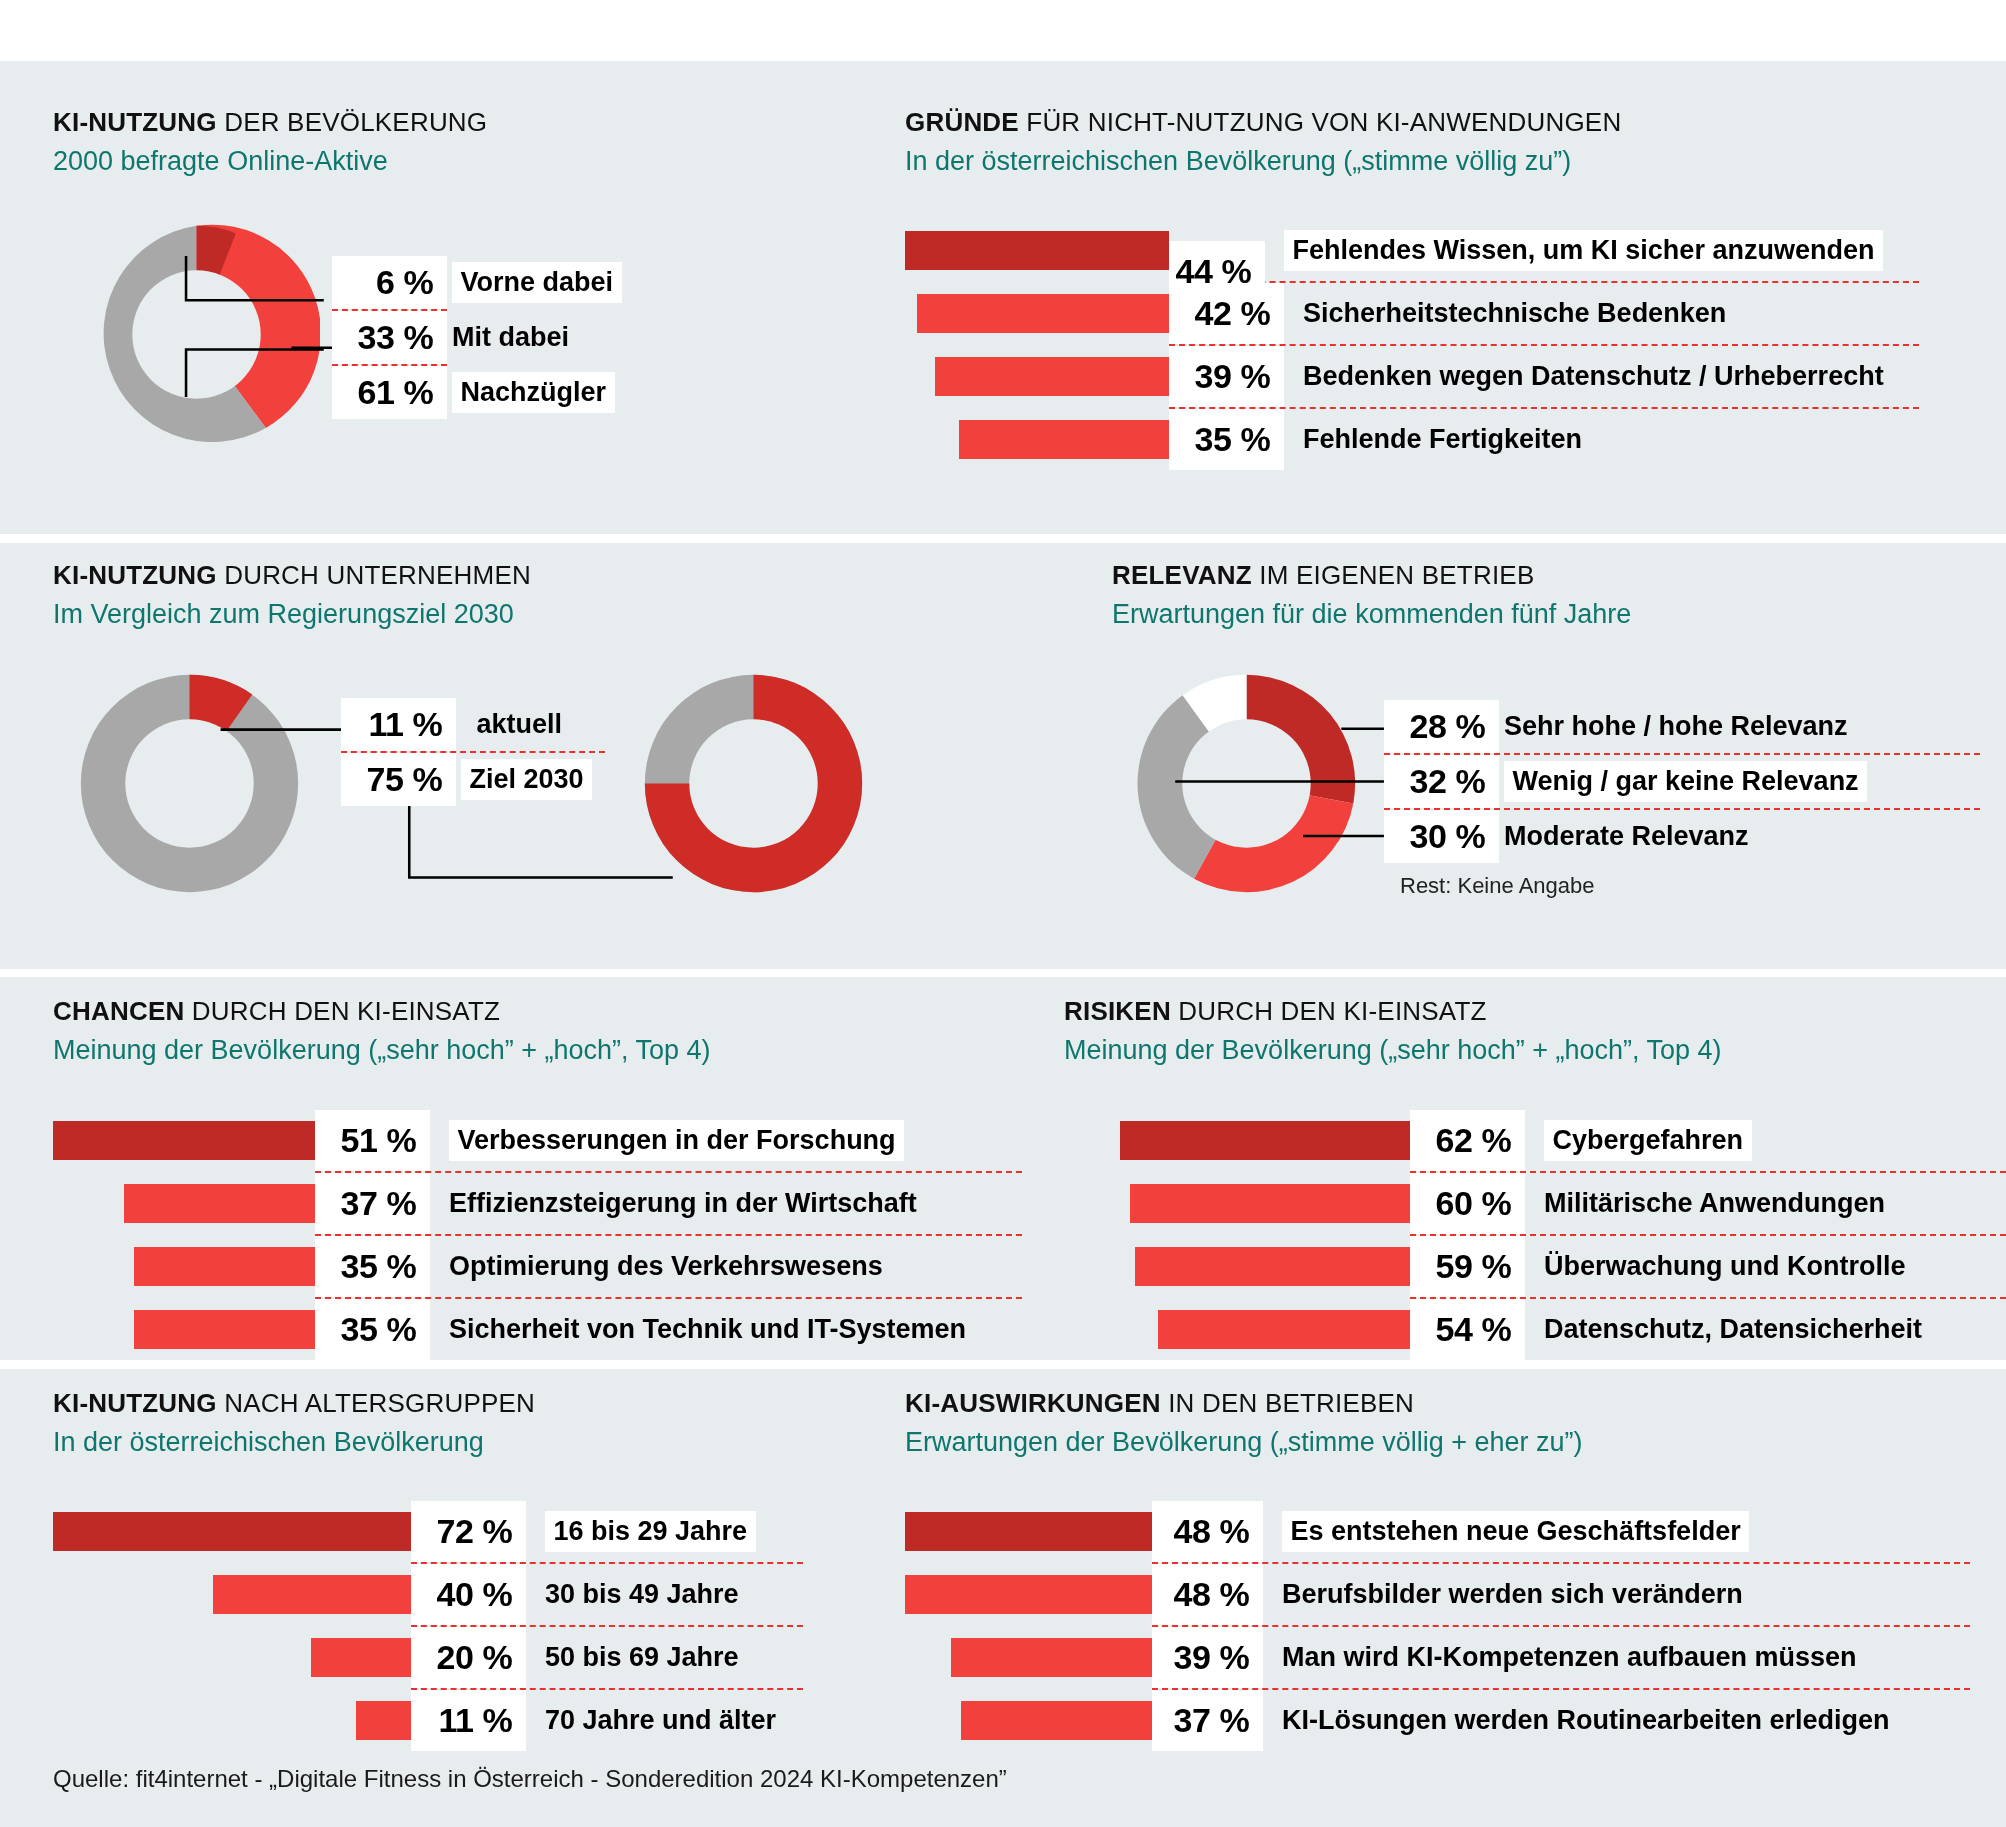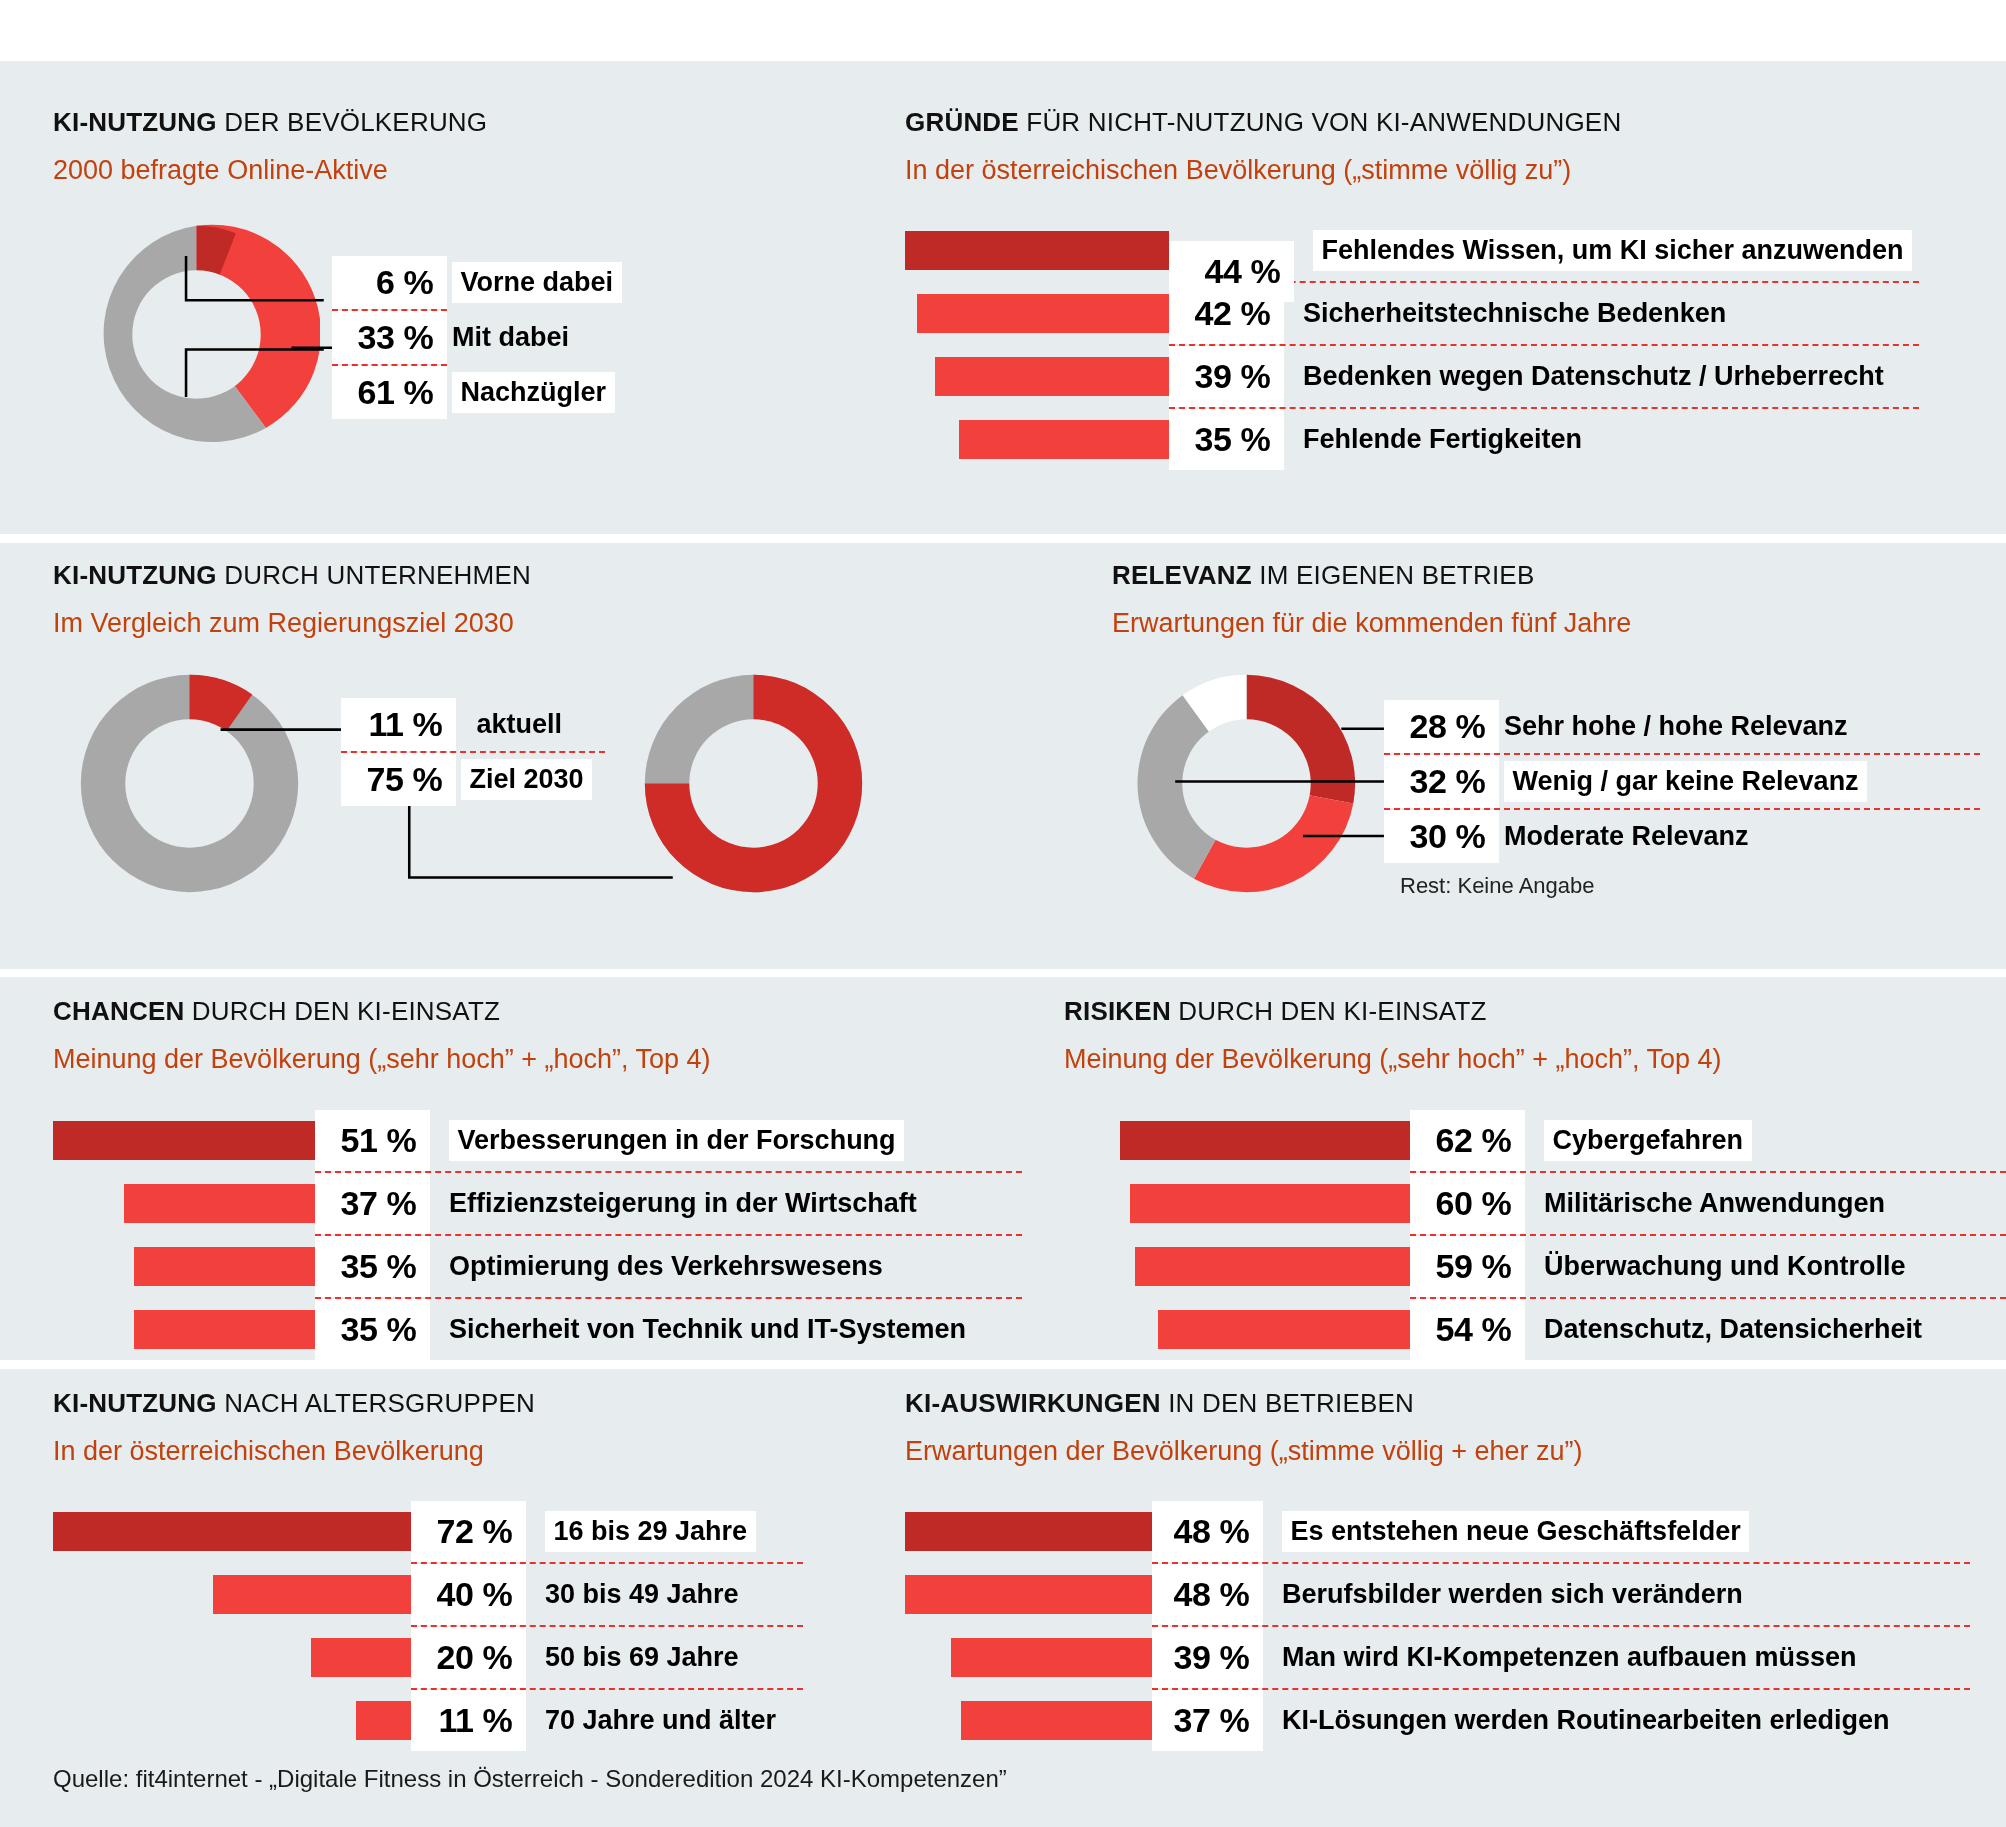--- a/index.html
+++ b/index.html
@@ -54,24 +54,24 @@
     font-size: 26px;
     color: #111111;
     letter-spacing: 0.2px;
     font-weight: 400;
     font-stretch: condensed;
     line-height: 1.0;
   }
   .sec-head .h1 b { font-weight: 700; }
   .sec-head .h2 {
     font-size: 27px;
-    color: #c2410c;
+    color: #0f766e;
     font-weight: 300;
     font-stretch: condensed;
-    margin-top: 22px;
+    margin-top: 13px;
     line-height: 1.0;
   }
 
   
   .barblock { position: absolute; }
   .barrow {
     position: relative;
     display: flex;
     align-items: center;
     height: 61px;
@@ -252,21 +252,21 @@
   <div class="sec-head" style="left:905px; top:109px;">
     <div class="h1"><b>GRÜNDE</b><span> FÜR NICHT-NUTZUNG VON KI-ANWENDUNGEN</span></div>
     <div class="h2">In der österreichischen Bevölkerung („stimme völlig zu”)</div>
   </div>
 
   <div class="barblock" style="left:905px; top:220px;">
     <div class="barrow first">
       <div class="barwrap" style="width:264px;">
           <div class="bar" style="width:264px;"></div>
         </div>
-      <div class="pctcell" style="width:125px;margin-top:42px;">
+      <div class="pctcell" style="width:96px;margin-top:42px;">
           <span class="pct">44 %</span>
         </div>
       <div class="lblcell">
           <span class="lbl boxed">Fehlendes Wissen, um KI sicher anzuwenden</span>
         </div>
     </div>
     <div style="display:flex;">
         <div style="width:264px;"></div>
         <div class="dashline" style="width:750px;"></div>
       </div>

